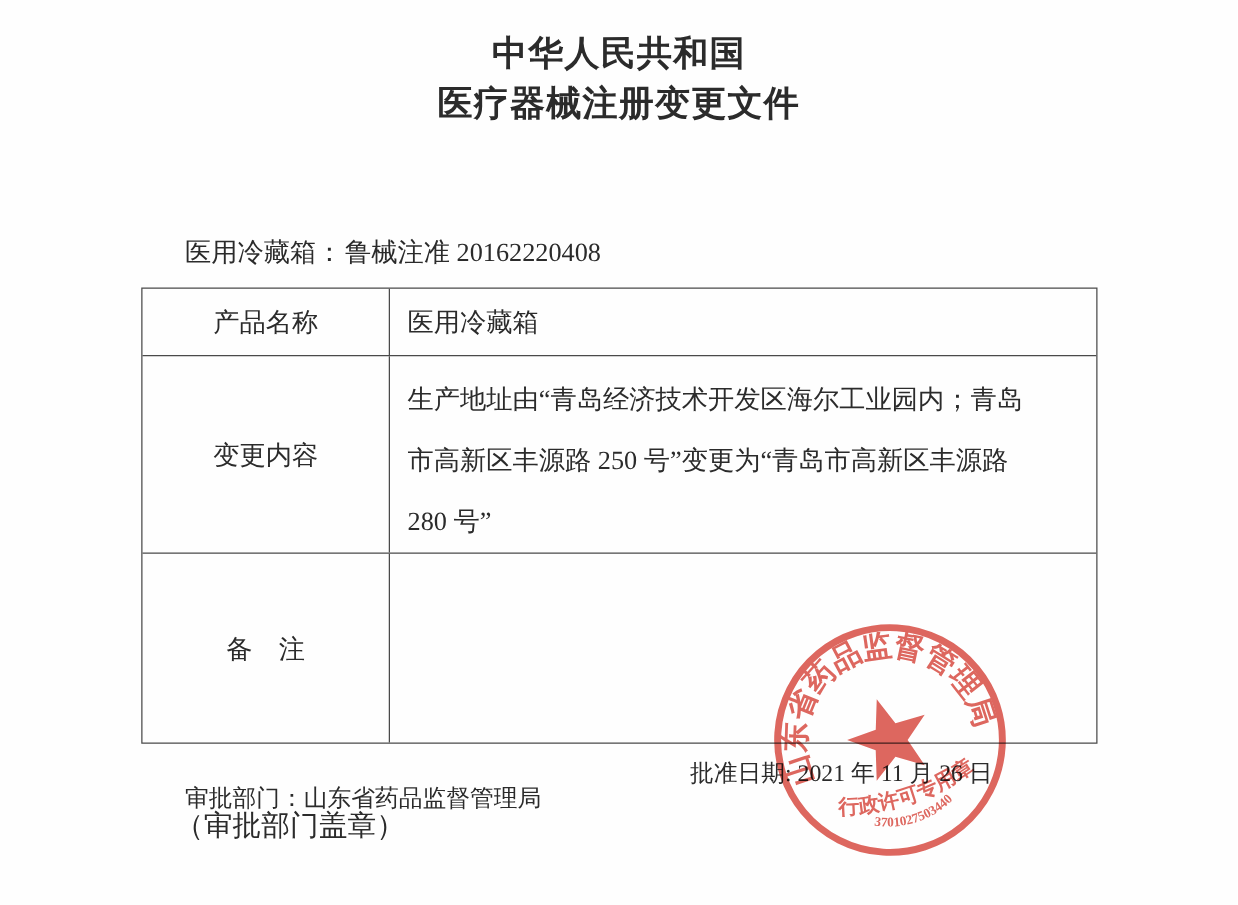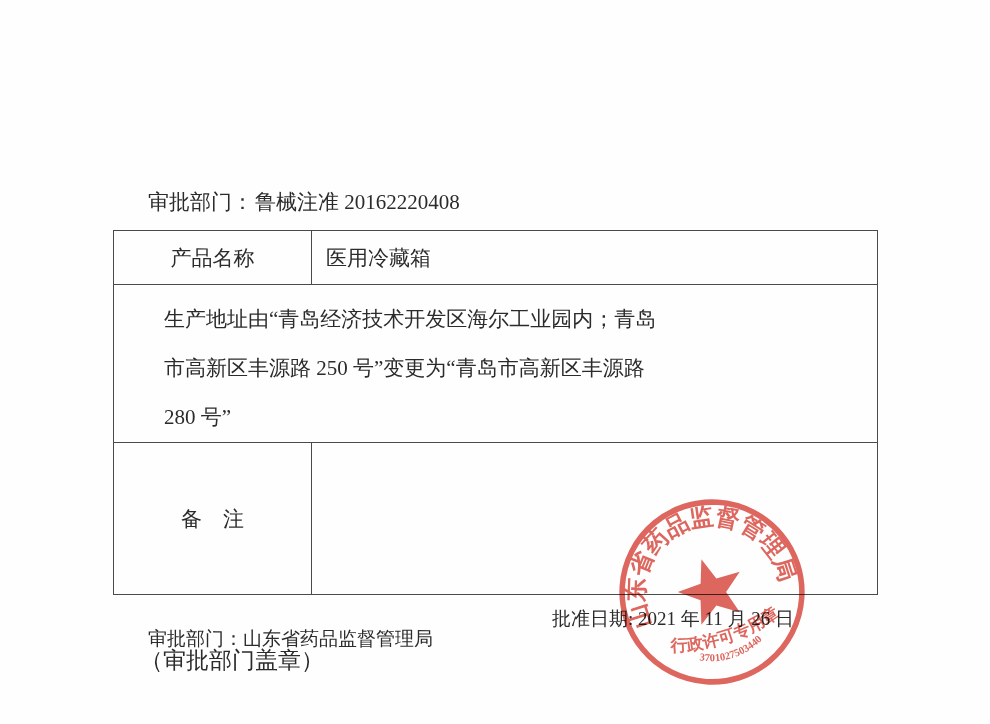--- a/index.html
+++ b/index.html
@@ -69,21 +69,20 @@
     padding-left: 14px;
     padding-right: 8px;
   }
   .row-1 { height: 54px; }
   .row-1 .t-content { display: flex; align-items: center; }
   .row-2 { height: 158px; }
   .row-2 .t-content { padding-top: 10px; }
   .row-2 .t-content .line {
     line-height: 49px;
     white-space: nowrap;
-    margin-left: 36px;
   }
   .row-3 { height: 151px; }
   .row-3 .t-content { padding-top: 14px; line-height: 30px; }
   .label-spaced { letter-spacing: 0; word-spacing: 0; }
 
   .footer-dept {
     position: absolute;
     left: 148px;
     top: 606px;
     font-size: 19px;
@@ -122,31 +121,36 @@
     fill: var(--stamp-color);
     font-family: "Liberation Serif", "DejaVu Serif", serif;
     font-weight: bold;
   }
 </style>
 </head>
 <body>
 
 <div class="page">
 
+  <div class="doc-title">
+    <div>中华人民共和国</div>
+    <div>医疗器械注册变更文件</div>
+  </div>
 
   <div class="reg-line">
-    <span>审批部门：</span><span class="reg-value">鲁械注准 20162220408</span>
+    <span>医用冷藏箱：</span><span class="reg-value">鲁械注准 20162220408</span>
   </div>
 
   <div class="doc-table">
     <div class="t-row row-1">
       <div class="t-label">产品名称</div>
       <div class="t-content">医用冷藏箱</div>
     </div>
     <div class="t-row row-2">
+      <div class="t-label">变更内容</div>
       <div class="t-content">
         <div class="line">生产地址由“青岛经济技术开发区海尔工业园内；青岛</div>
         <div class="line">市高新区丰源路 250 号”变更为“青岛市高新区丰源路</div>
         <div class="line">280 号”</div>
       </div>
     </div>
     <div class="t-row row-3">
       <div class="t-label label-spaced">备　注</div>
     </div>
   </div>

